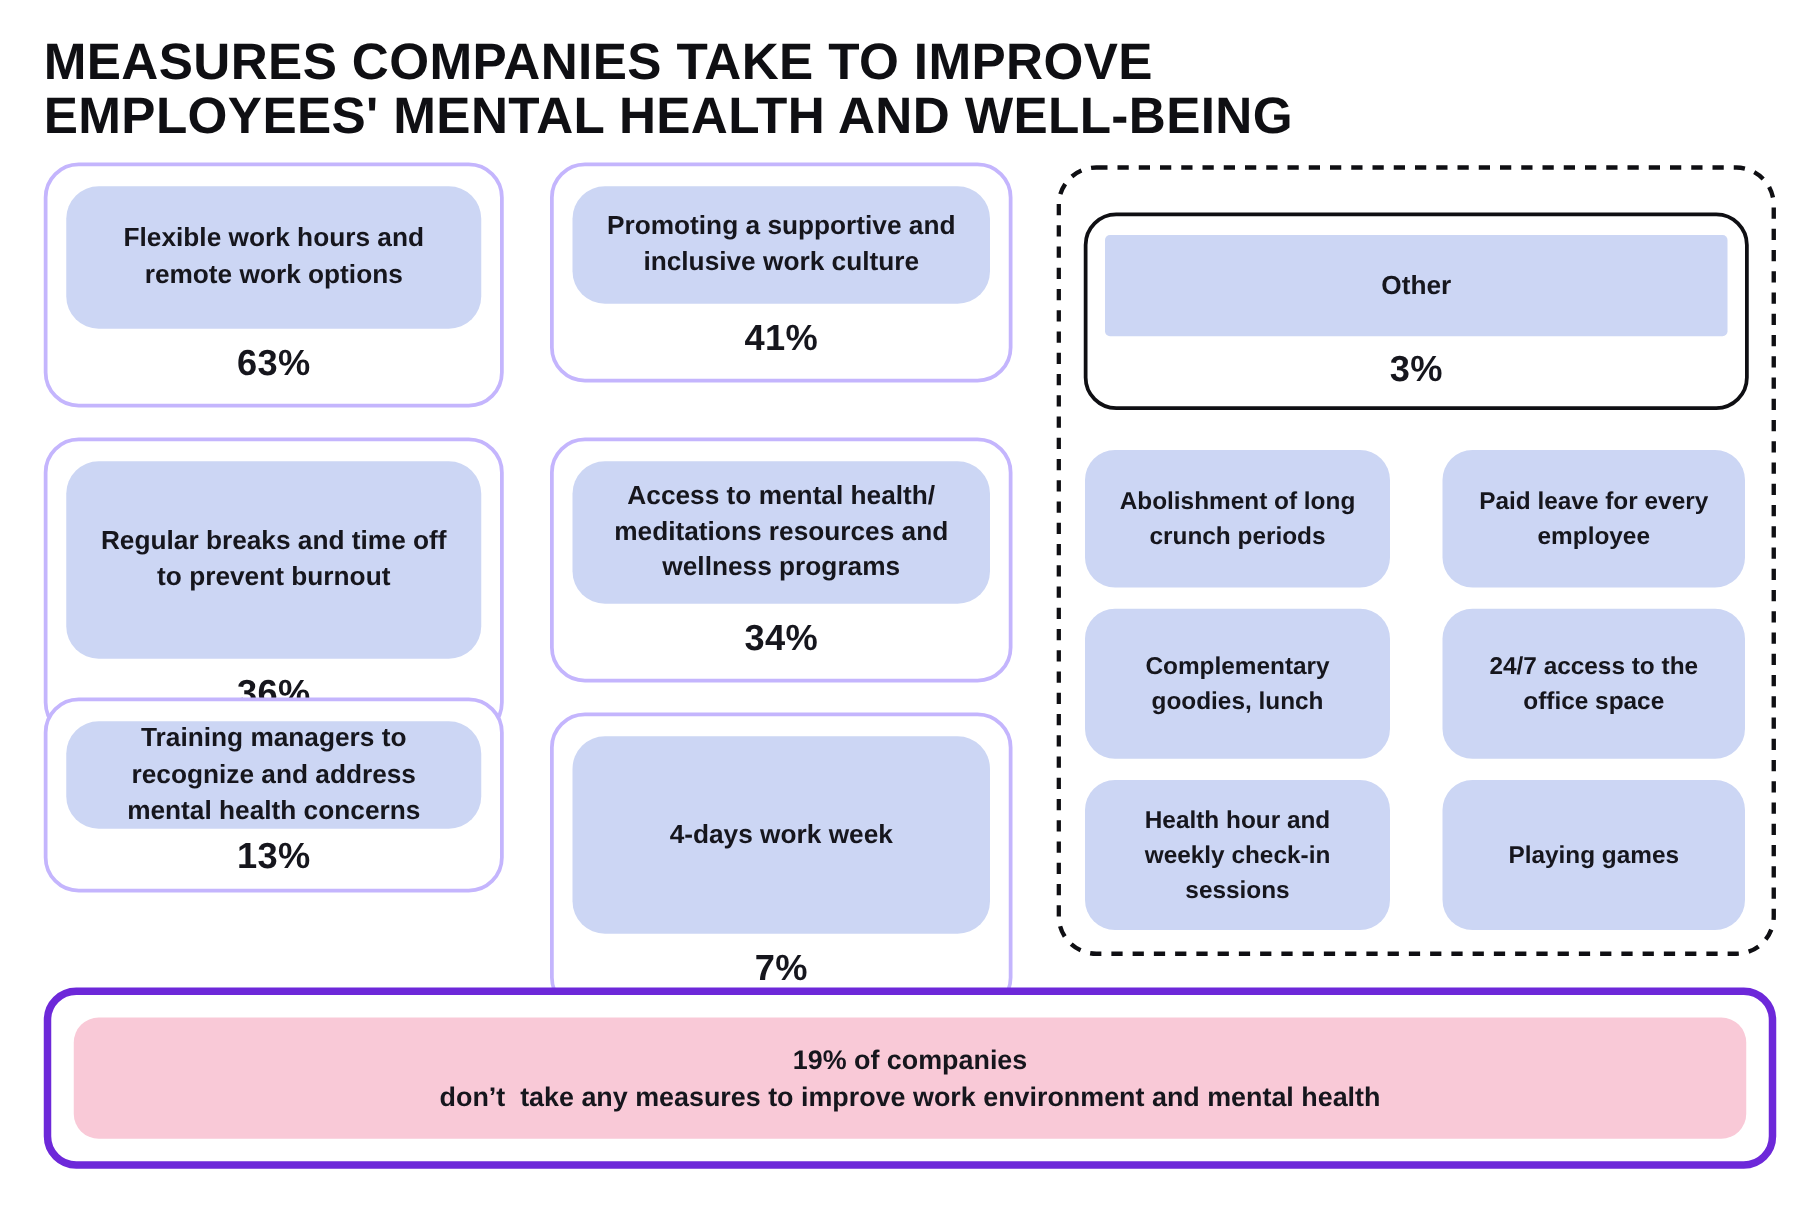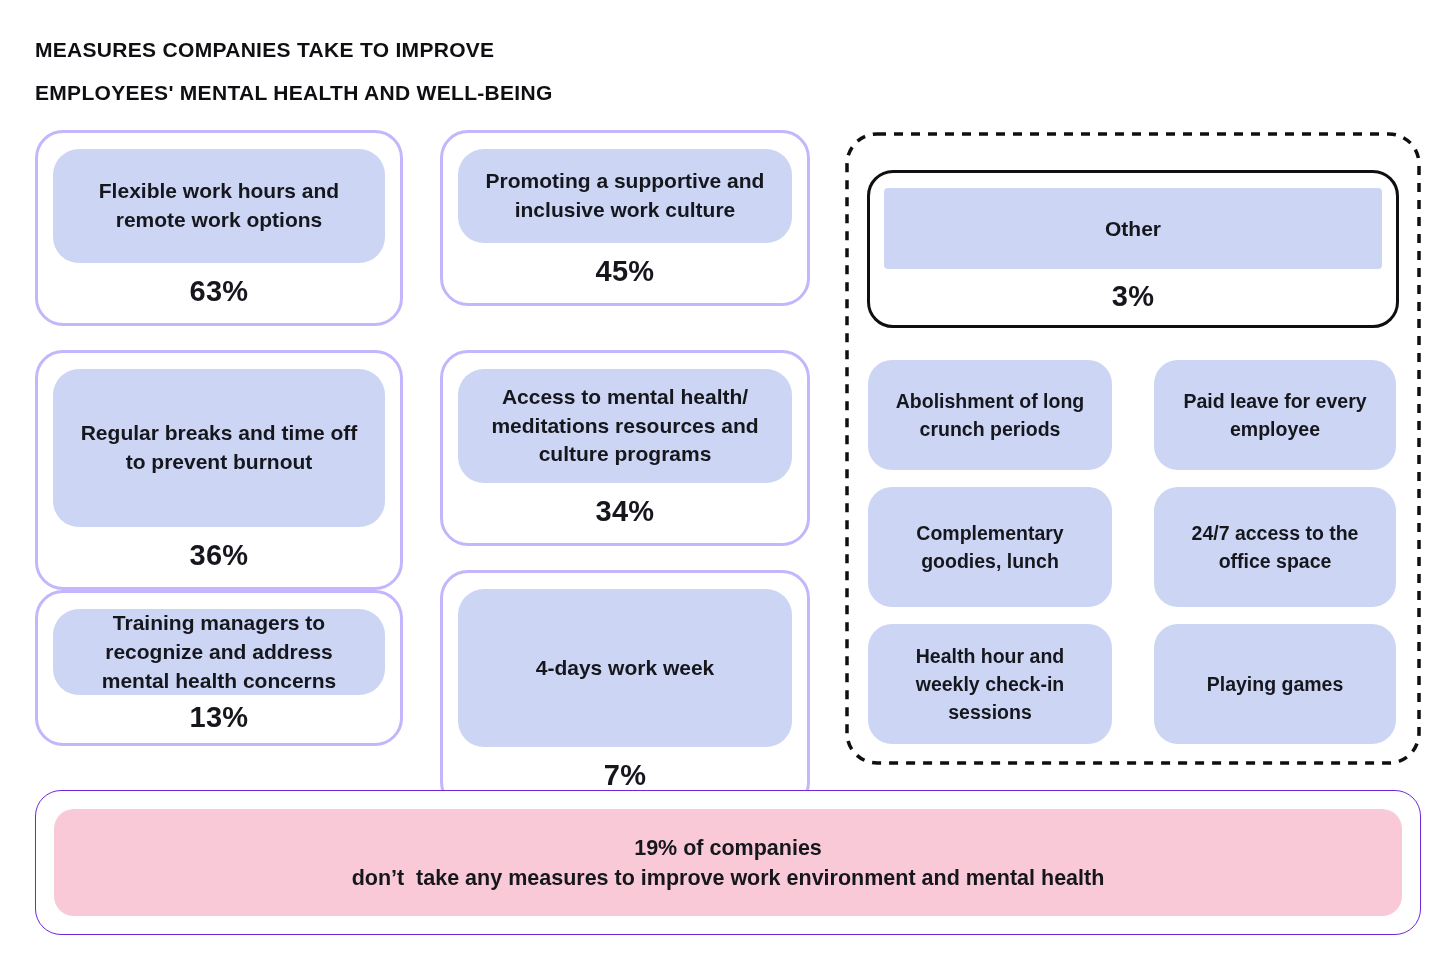--- a/index.html
+++ b/index.html
@@ -12,21 +12,21 @@
     position: relative;
     width: 1456px;
     height: 967px;
     background: #ffffff;
     overflow: hidden;
   }
   .title {
     position: absolute;
     left: 35px;
     top: 28px;
-    font-size: 21px;
+    font-size: 41px;
     line-height: 43px;
     font-weight: 800;
     letter-spacing: 0.3px;
     color: #0f0f13;
   }
   
   .card {
     position: absolute;
     box-sizing: border-box;
     background: #ffffff;
@@ -55,21 +55,21 @@
     align-items: center;
     justify-content: center;
     font-size: 29px;
     font-weight: 700;
     letter-spacing: 0.3px;
   }
   .c0 { left: 35px;  top: 130px; width: 368px; height: 196px; }
   .c1 { left: 440px; top: 130px; width: 370px; height: 176px; }
   .c2 { left: 35px;  top: 350px; width: 368px; height: 240px; }
   .c3 { left: 440px; top: 350px; width: 370px; height: 196px; }
-  .c4 { left: 35px;  top: 590px; width: 368px; height: 156px; }
+  .c4 { left: 35px;  top: 558px; width: 368px; height: 156px; }
   .c5 { left: 440px; top: 570px; width: 370px; height: 240px; justify-content: flex-end; }
   
   .other-panel {
     position: absolute;
     left: 845px;
     top: 132px;
     width: 576px;
     height: 633px;
   }
   .other-panel svg.dash {
@@ -134,21 +134,21 @@
   }
   
   .footer-card {
     position: absolute;
     left: 35px;
     top: 790px;
     width: 1386px;
     height: 145px;
     box-sizing: border-box;
     background: #ffffff;
-    border: 1px solid #6d28d9;
+    border: 6px solid #6d28d9;
     border-radius: 26px;
     padding: 18px;
   }
   .footer-pill {
     width: 100%;
     height: 100%;
     background: var(--pink, #f9c9d7);
     border-radius: 20px;
     display: flex;
     flex-direction: column;
@@ -175,33 +175,33 @@
     <div class="pill">
       <span>Flexible work hours and remote work options</span>
     </div>
     <div class="pct">63%</div>
   </div>
 
   <div class="card c1">
     <div class="pill">
       <span>Promoting a supportive and inclusive work culture</span>
     </div>
-    <div class="pct">45%</div>
+    <div class="pct">41%</div>
   </div>
 
   <div class="card c2">
     <div class="pill">
       <span>Regular breaks and time off to prevent burnout</span>
     </div>
     <div class="pct">36%</div>
   </div>
 
   <div class="card c3">
     <div class="pill">
-      <span>Access to mental health/ meditations resources and culture programs</span>
+      <span>Access to mental health/ meditations resources and wellness programs</span>
     </div>
     <div class="pct">34%</div>
   </div>
 
   <div class="card c4">
     <div class="pill">
       <span>Training managers to recognize and address mental health concerns</span>
     </div>
     <div class="pct">13%</div>
   </div>

